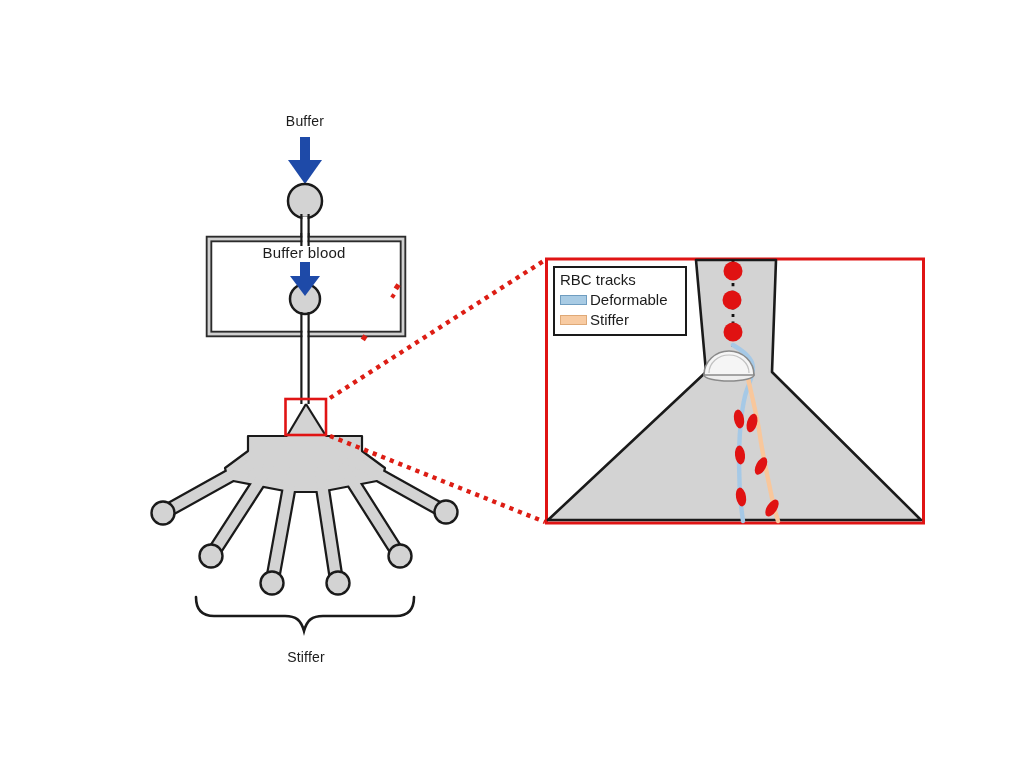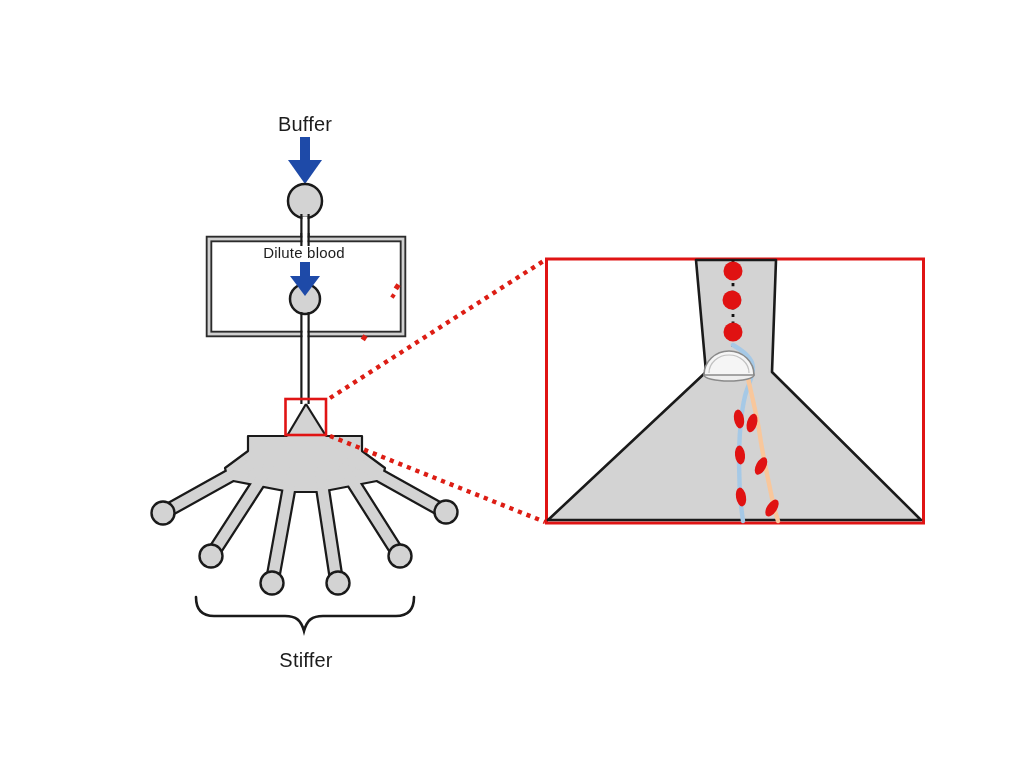--- a/index.html
+++ b/index.html
@@ -8,21 +8,21 @@
     width:1024px;height:768px;
     background:#ffffff;
     font-family:"Liberation Sans", sans-serif;
     color:#1c1c1c;
     overflow:hidden;
   }
   #diagram-svg{position:absolute;left:0;top:0;}
   .fig-label{
     position:absolute;
     text-align:center;
-    font-size:20px;
+    font-size:14px;
     color:#1c1c1c;
     letter-spacing:0.2px;
     white-space:nowrap;
   }
   #buffer-label{left:245px;top:113px;width:120px;}
   #dilute-label{left:244px;top:244px;width:120px;font-size:15px;}
   #outlets-label{left:246px;top:649px;width:120px;}
   
   #legend-box{
     position:absolute;
@@ -173,18 +173,29 @@
 
     <g fill="#e01212">
       <ellipse cx="752" cy="423" rx="5" ry="9.5" transform="rotate(16 752 423)"></ellipse>
       <ellipse cx="761" cy="466" rx="5" ry="9.5" transform="rotate(28 761 466)"></ellipse>
       <ellipse cx="772" cy="508" rx="5" ry="9.5" transform="rotate(33 772 508)"></ellipse>
     </g>
   </svg>
 
   <div class="fig-label" id="buffer-label">Buffer</div>
 
-  <div class="fig-label" id="dilute-label">Dilute blood</div>
+  <div class="fig-label" id="dilute-label">Buffer blood</div>
 
   <div class="fig-label" id="outlets-label">Stiffer</div>
 
+  <div id="legend-box">
+    <div class="legend-title">RBC tracks</div>
+    <div class="legend-row">
+      <div class="swatch swatch-deformable"></div>
+      <span>Deformable</span>
+    </div>
+    <div class="legend-row">
+      <div class="swatch swatch-stiffer"></div>
+      <span>Stiffer</span>
+    </div>
+  </div>
 
 </div>
 
 </body></html>

